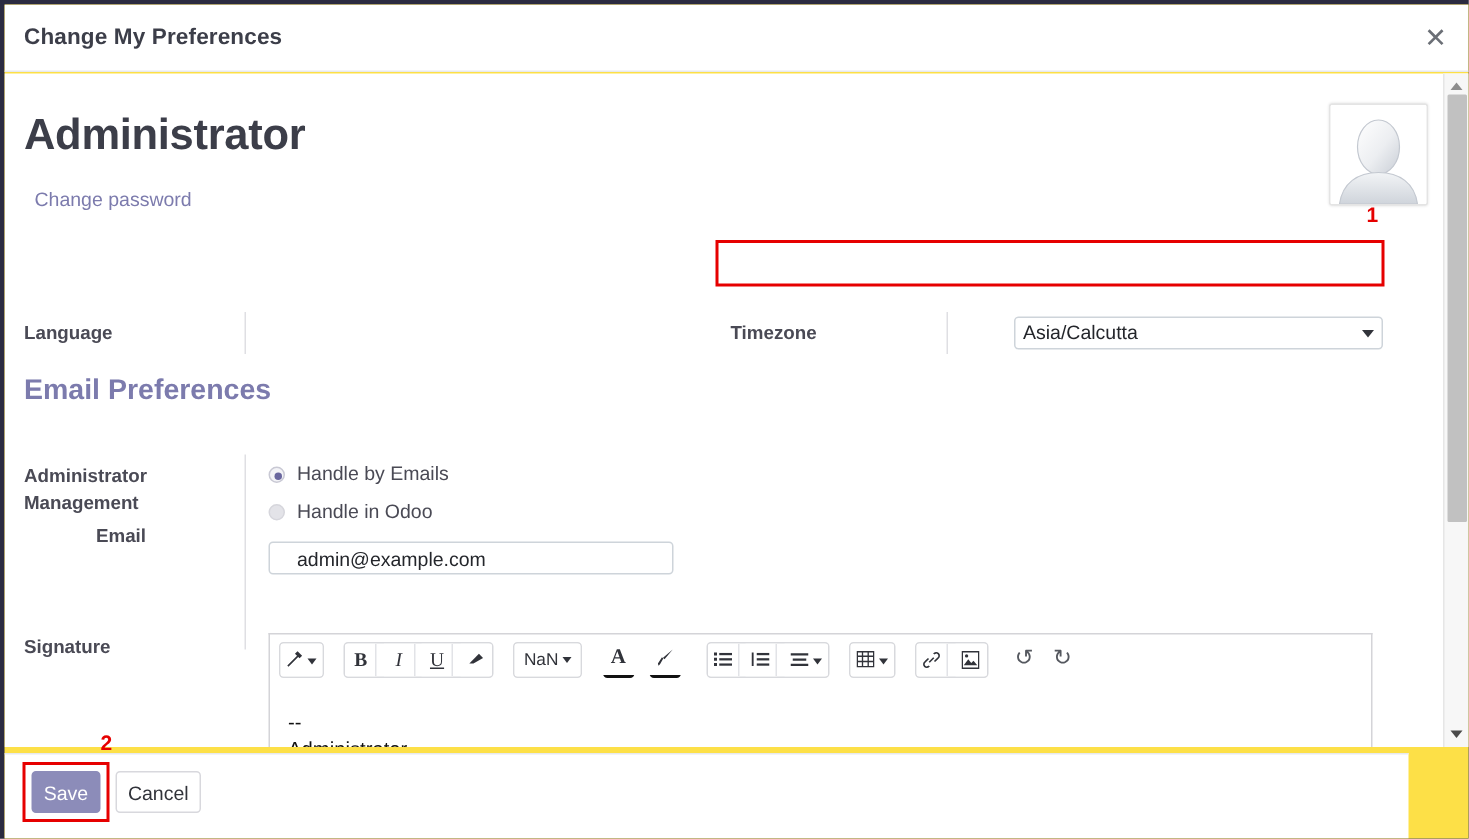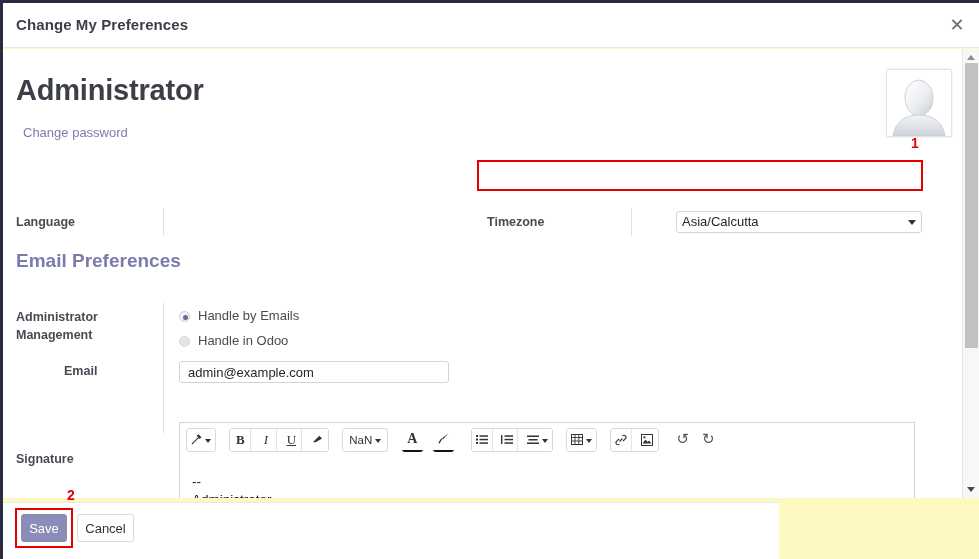--- a/index.html
+++ b/index.html
@@ -9,21 +9,21 @@
     overflow: hidden;
     background: #2b2b40;
     font-family: "Liberation Sans", sans-serif;
   }
 
   
   #modal {
     position: absolute;
     left: 3px; top: 3px;
     width: 976px; height: 556px;
-    background: #fef9c3;
+    background: #fde047;
     overflow: hidden;
   }
 
   
   #modal-header {
     position: absolute;
     left: 0; top: 0; right: 0;
     height: 45px;
     background: #ffffff;
     border-bottom: 1px solid #e7e9ed;
@@ -122,21 +122,21 @@
     border-top: 5px solid #31333a;
   }
   .txt-input {
     position: absolute;
     height: 22px;
     background: #fff;
     border: 1px solid #ced4da;
     border-radius: 3px;
     font-size: 13px;
     color: #24262b;
-    padding: 0 8px;
+    padding: 0 18px;
     line-height: 20px;
     font-family: "Liberation Sans", sans-serif;
   }
 
   
   .section-title {
     position: absolute;
     font-size: 19px;
     font-weight: bold;
     color: #7c7bad;
@@ -240,21 +240,21 @@
     padding: 16px 12px;
     font-size: 13.5px;
     color: #111;
     line-height: 18px;
   }
 
   
   #modal-footer {
     position: absolute;
     left: 0; top: 499px;
-    width: 776px; height: 57px;
+    width: 936px; height: 57px;
     background: #fff;
     border-top: 1px solid #e7e9ed;
   }
   #save-button {
     position: absolute;
     left: 18px; top: 11px;
     width: 46px; height: 28px;
     background: #8c8cb9;
     border: 1px solid #8c8cb9;
     border-radius: 3px;
@@ -372,24 +372,24 @@
 
     <div class="radio-row" style="left:176px; top:259px;">
       <span class="radio-dot checked"></span>
       <span class="radio-text">Handle by Emails</span>
     </div>
     <div class="radio-row" style="left:176px; top:284px;">
       <span class="radio-dot"></span>
       <span class="radio-text">Handle in Odoo</span>
     </div>
 
-    <div class="field-label" style="left:13px; top:314px;padding-left:48px;">Email</div>
+    <div class="field-label" style="left:13px; top:300px;padding-left:48px;">Email</div>
     <input class="txt-input" style="left: 176px; top: 312px; width: 270px;" value="admin@example.com">
 
-    <div class="field-label" style="left:13px; top:374px;margin-top:28px;">Signature</div>
+    <div class="field-label" style="left:13px; top:374px;">Signature</div>
 
     <div id="signature-editor">
       <div id="editor-toolbar">
 
         <span class="btn-group">
           <button class="tb-btn nobd">
             <svg width="11" height="11" viewBox="0 0 12 12" style="vertical-align:-1px">
                 <path d="M1 11 L7 5 M7 5 L9.5 2.5 M8 1 L10.5 3.5 L9.5 4.5 L7 2 Z" stroke="#31333a" stroke-width="1.2" fill="#31333a"></path>
               </svg><i class="mini-caret"></i>
           </button>

